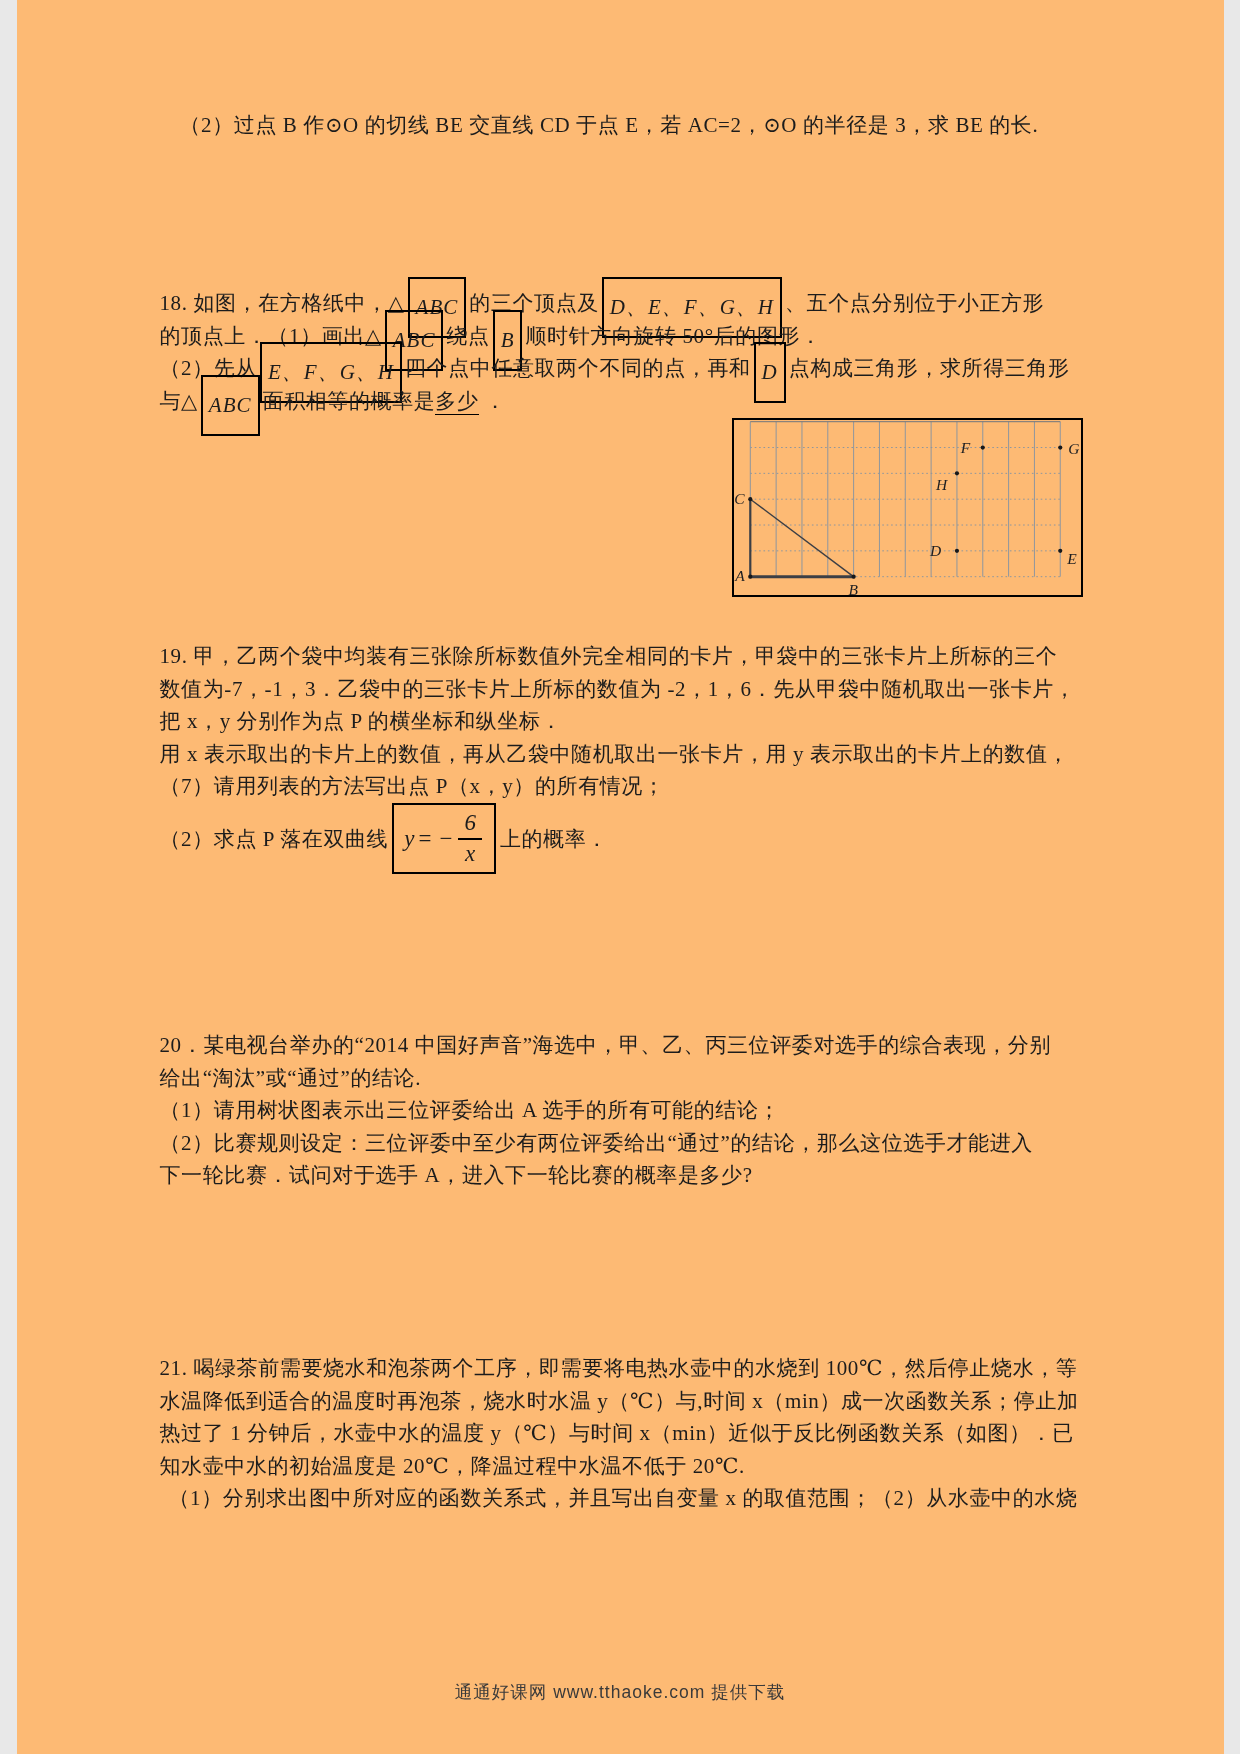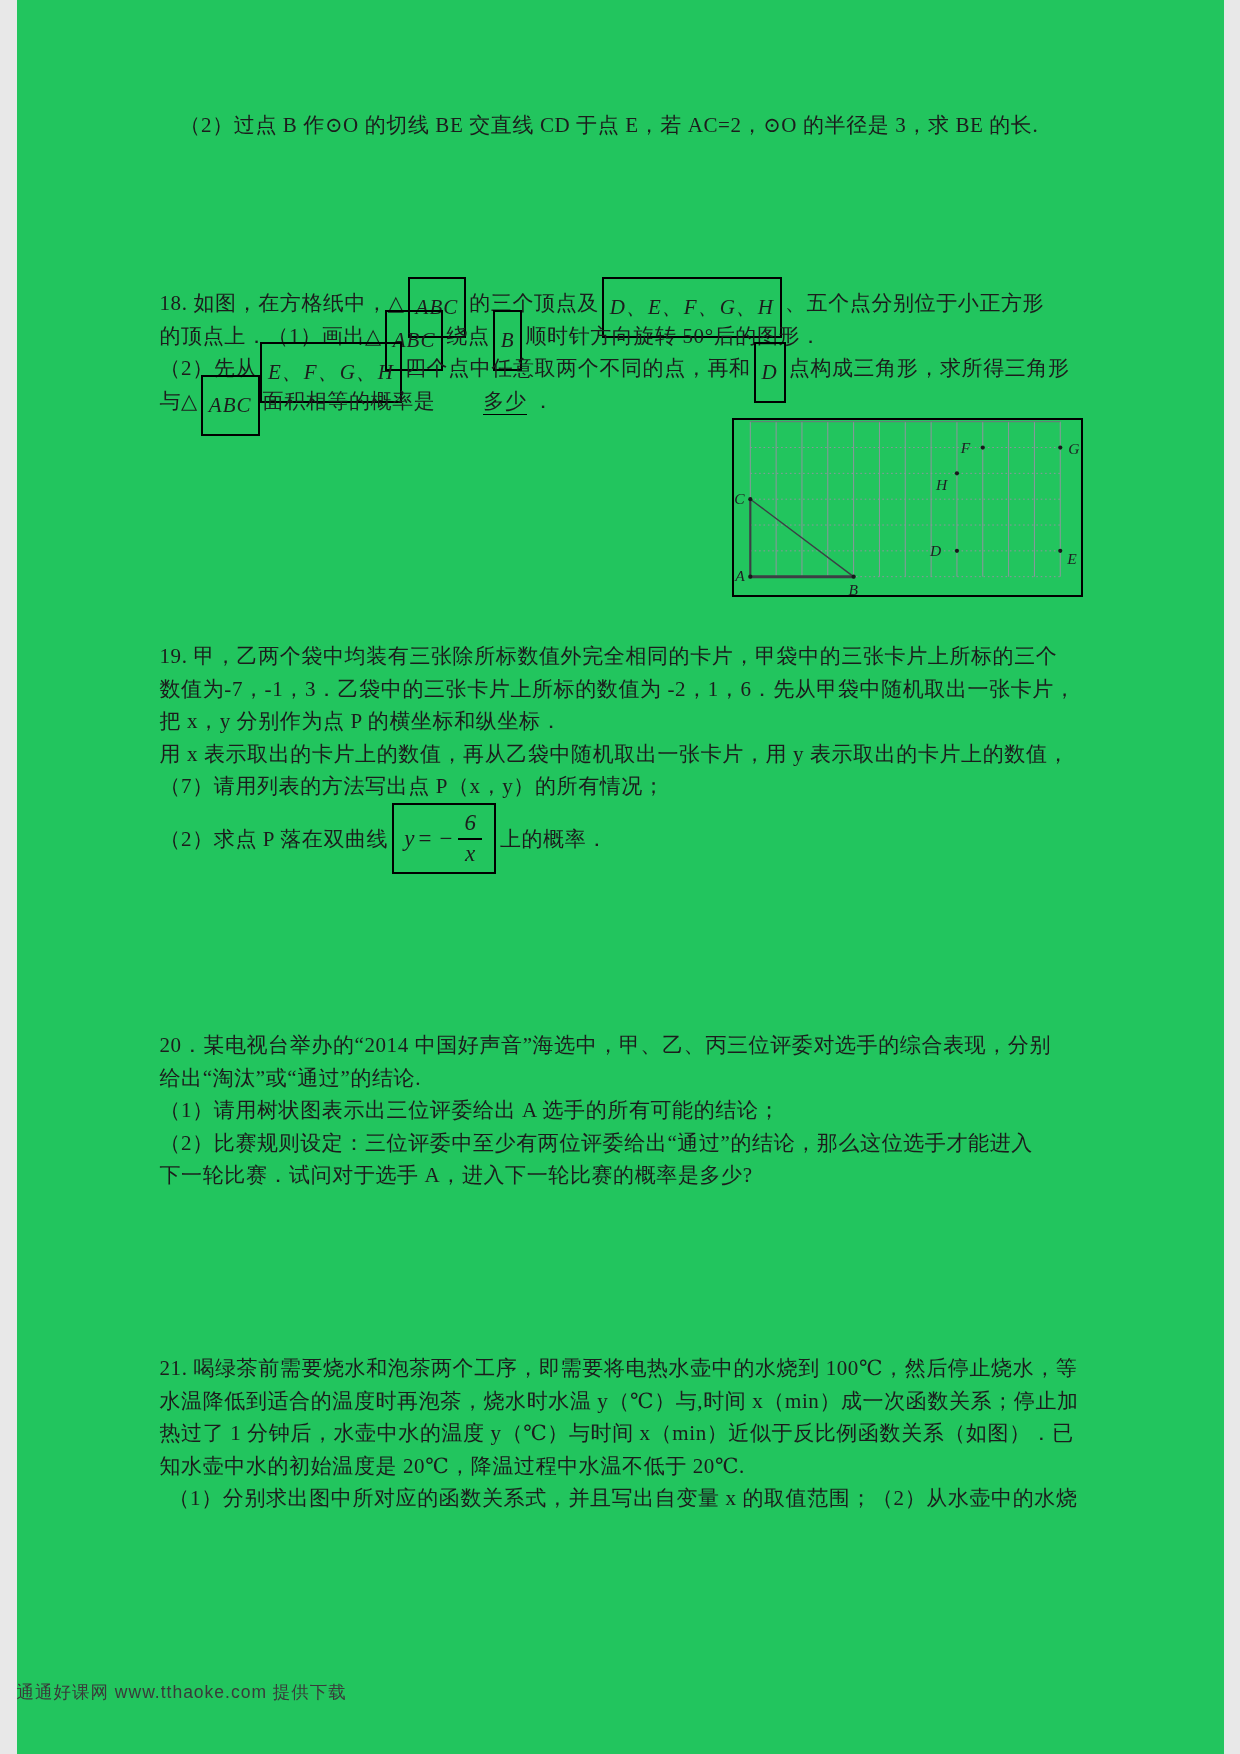--- a/index.html
+++ b/index.html
@@ -1,19 +1,19 @@
 <!DOCTYPE html>
 <html><head>
 <meta charset="utf-8">
 <style>
   html,body{margin:0;padding:0;background:#e8e8e8;}
   .page{
     position:relative;
     width:1207px;height:1754px;
-    background:#22c55e;
+    background:#fdba74;
     font-family:"Liberation Serif","DejaVu Serif",serif;
     color:#1c1c1c;
     overflow:hidden;
     margin:0 auto;
   }
   .abs{position:absolute;}
   .tline{
     height:32.5px;
     line-height:32.5px;
     font-size:21px;
@@ -27,21 +27,20 @@
     margin:0 3px;
     line-height:25px;
     font-style:italic;
     font-family:"Liberation Serif",serif;
     letter-spacing:1px;
     vertical-align:-4px;
   }
   .ul{
     border-bottom:1.6px solid #000;
     padding-bottom:1px;
-    margin-left:48px;
   }
   .formula-line{
     display:flex;
     align-items:center;
     height:72px;
     font-size:21px;
     letter-spacing:0.6px;
     white-space:nowrap;
   }
   .fbox{
@@ -78,20 +77,21 @@
   .tri{stroke:#3c3f45;fill:none;stroke-linecap:square;}
   .pt-dot{fill:#17181a;}
   .pt-label{
     font-family:"Liberation Serif","DejaVu Serif",serif;
     font-style:italic;
     font-size:15.5px;
     fill:#1e1f22;
   }
   .footer{
     width:100%;
+    text-align:center;
     font-family:"Liberation Sans","DejaVu Sans",sans-serif;
     font-size:17.5px;
     letter-spacing:1px;
     color:#3a3a3a;
   }
 </style>
 </head>
 <body>
 
 <div class="page">

